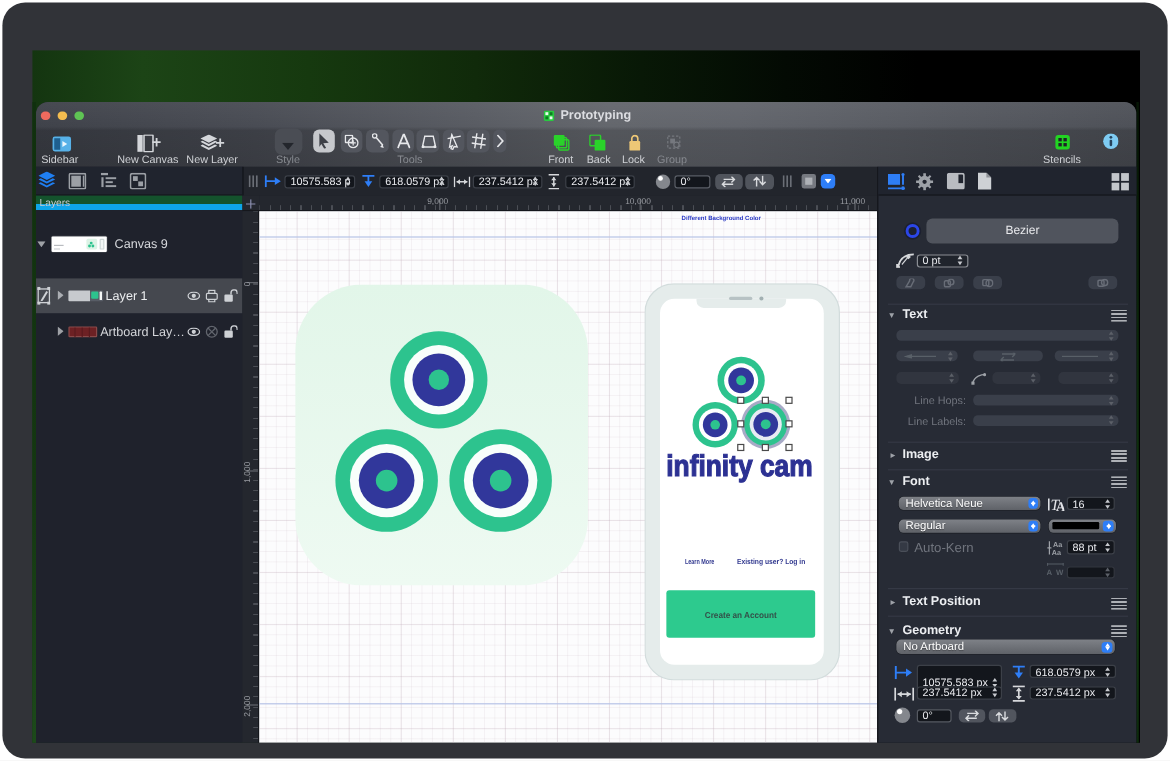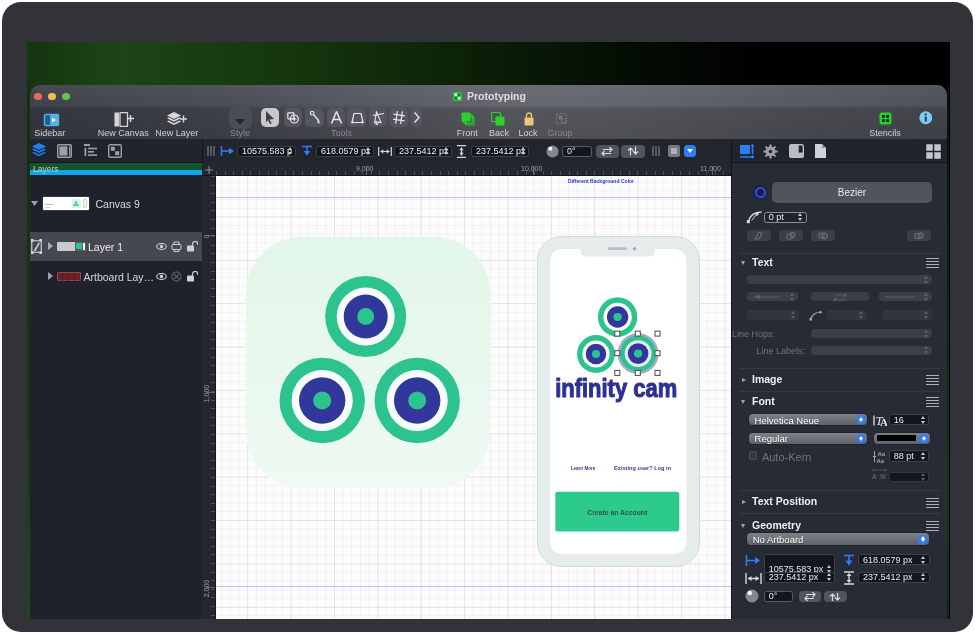--- a/index.html
+++ b/index.html
@@ -538,21 +538,21 @@
       <path d="M1.5 9.5 C3 3.5,9 2,12 2"></path>
         <rect x="0.5" y="8" width="2.6" height="2.6" fill="#9ea2a8" stroke="none"></rect>
         <circle cx="11.5" cy="2.2" r="1.3" fill="#9ea2a8" stroke="none"></circle>
     </svg>
     <div class="abs ddim" style="left:94.5px;top:170.8px;width:40.2px;height:10.1px;background:#31353f">
         <span class="stp dim"></span>
       </div>
     <div class="abs ddim" style="left:149.8px;top:170.8px;width:50.2px;height:10.1px;background:#31353f">
         <span class="stp dim"></span>
       </div>
-    <div class="abs" style="left:0;top:190.2px;width:73px;text-align:left;font-size:9px;color:#70747d">Line Hops:</div>
+    <div class="abs" style="left:0;top:190.2px;width:73px;text-align:right;font-size:9px;color:#70747d">Line Hops:</div>
     <div class="abs ddim" style="left:79.4px;top:190.2px;width:120.6px;height:9.3px">
         <span class="stp dim"></span>
       </div>
     <div class="abs" style="left:0;top:206.5px;width:73px;text-align:right;font-size:9px;color:#70747d">Line Labels:</div>
     <div class="abs ddim" style="left:79.4px;top:206.5px;width:120.6px;height:9.3px">
         <span class="stp dim"></span>
       </div>
     <div class="abs sep" style="top:229px"></div>
 
     <div class="abs chev" style="left:10px;top:235.5px">▸</div>

